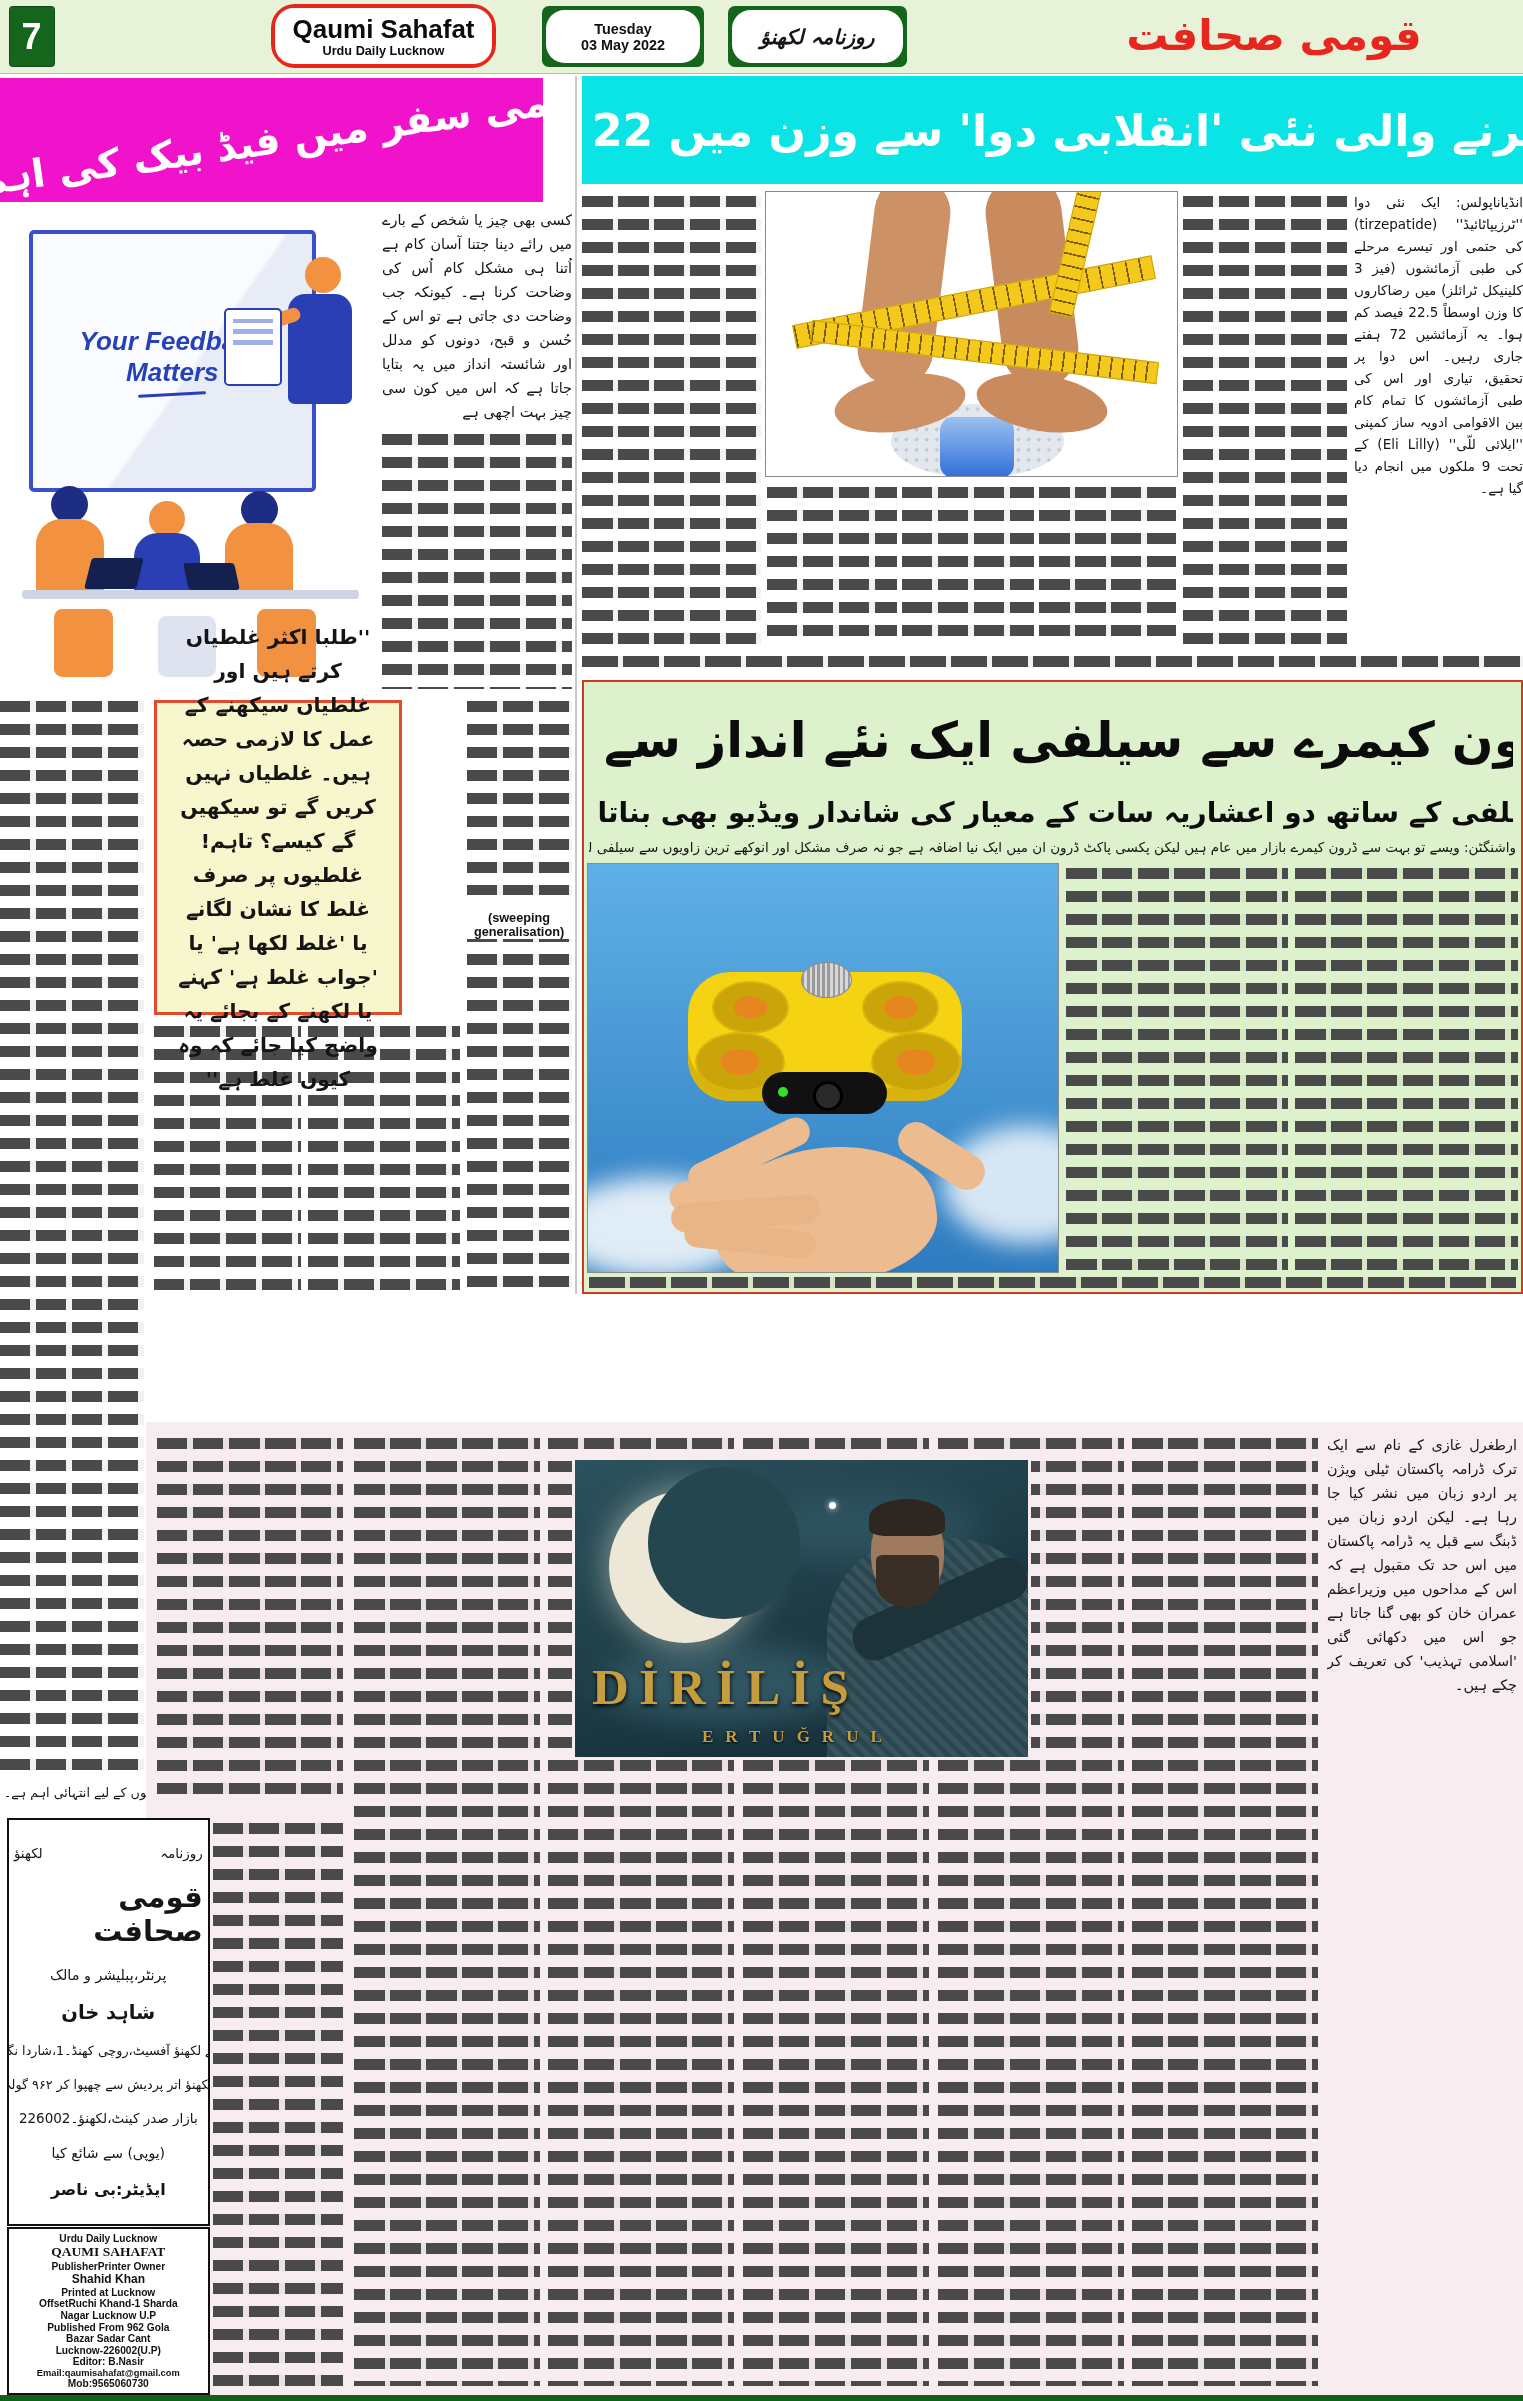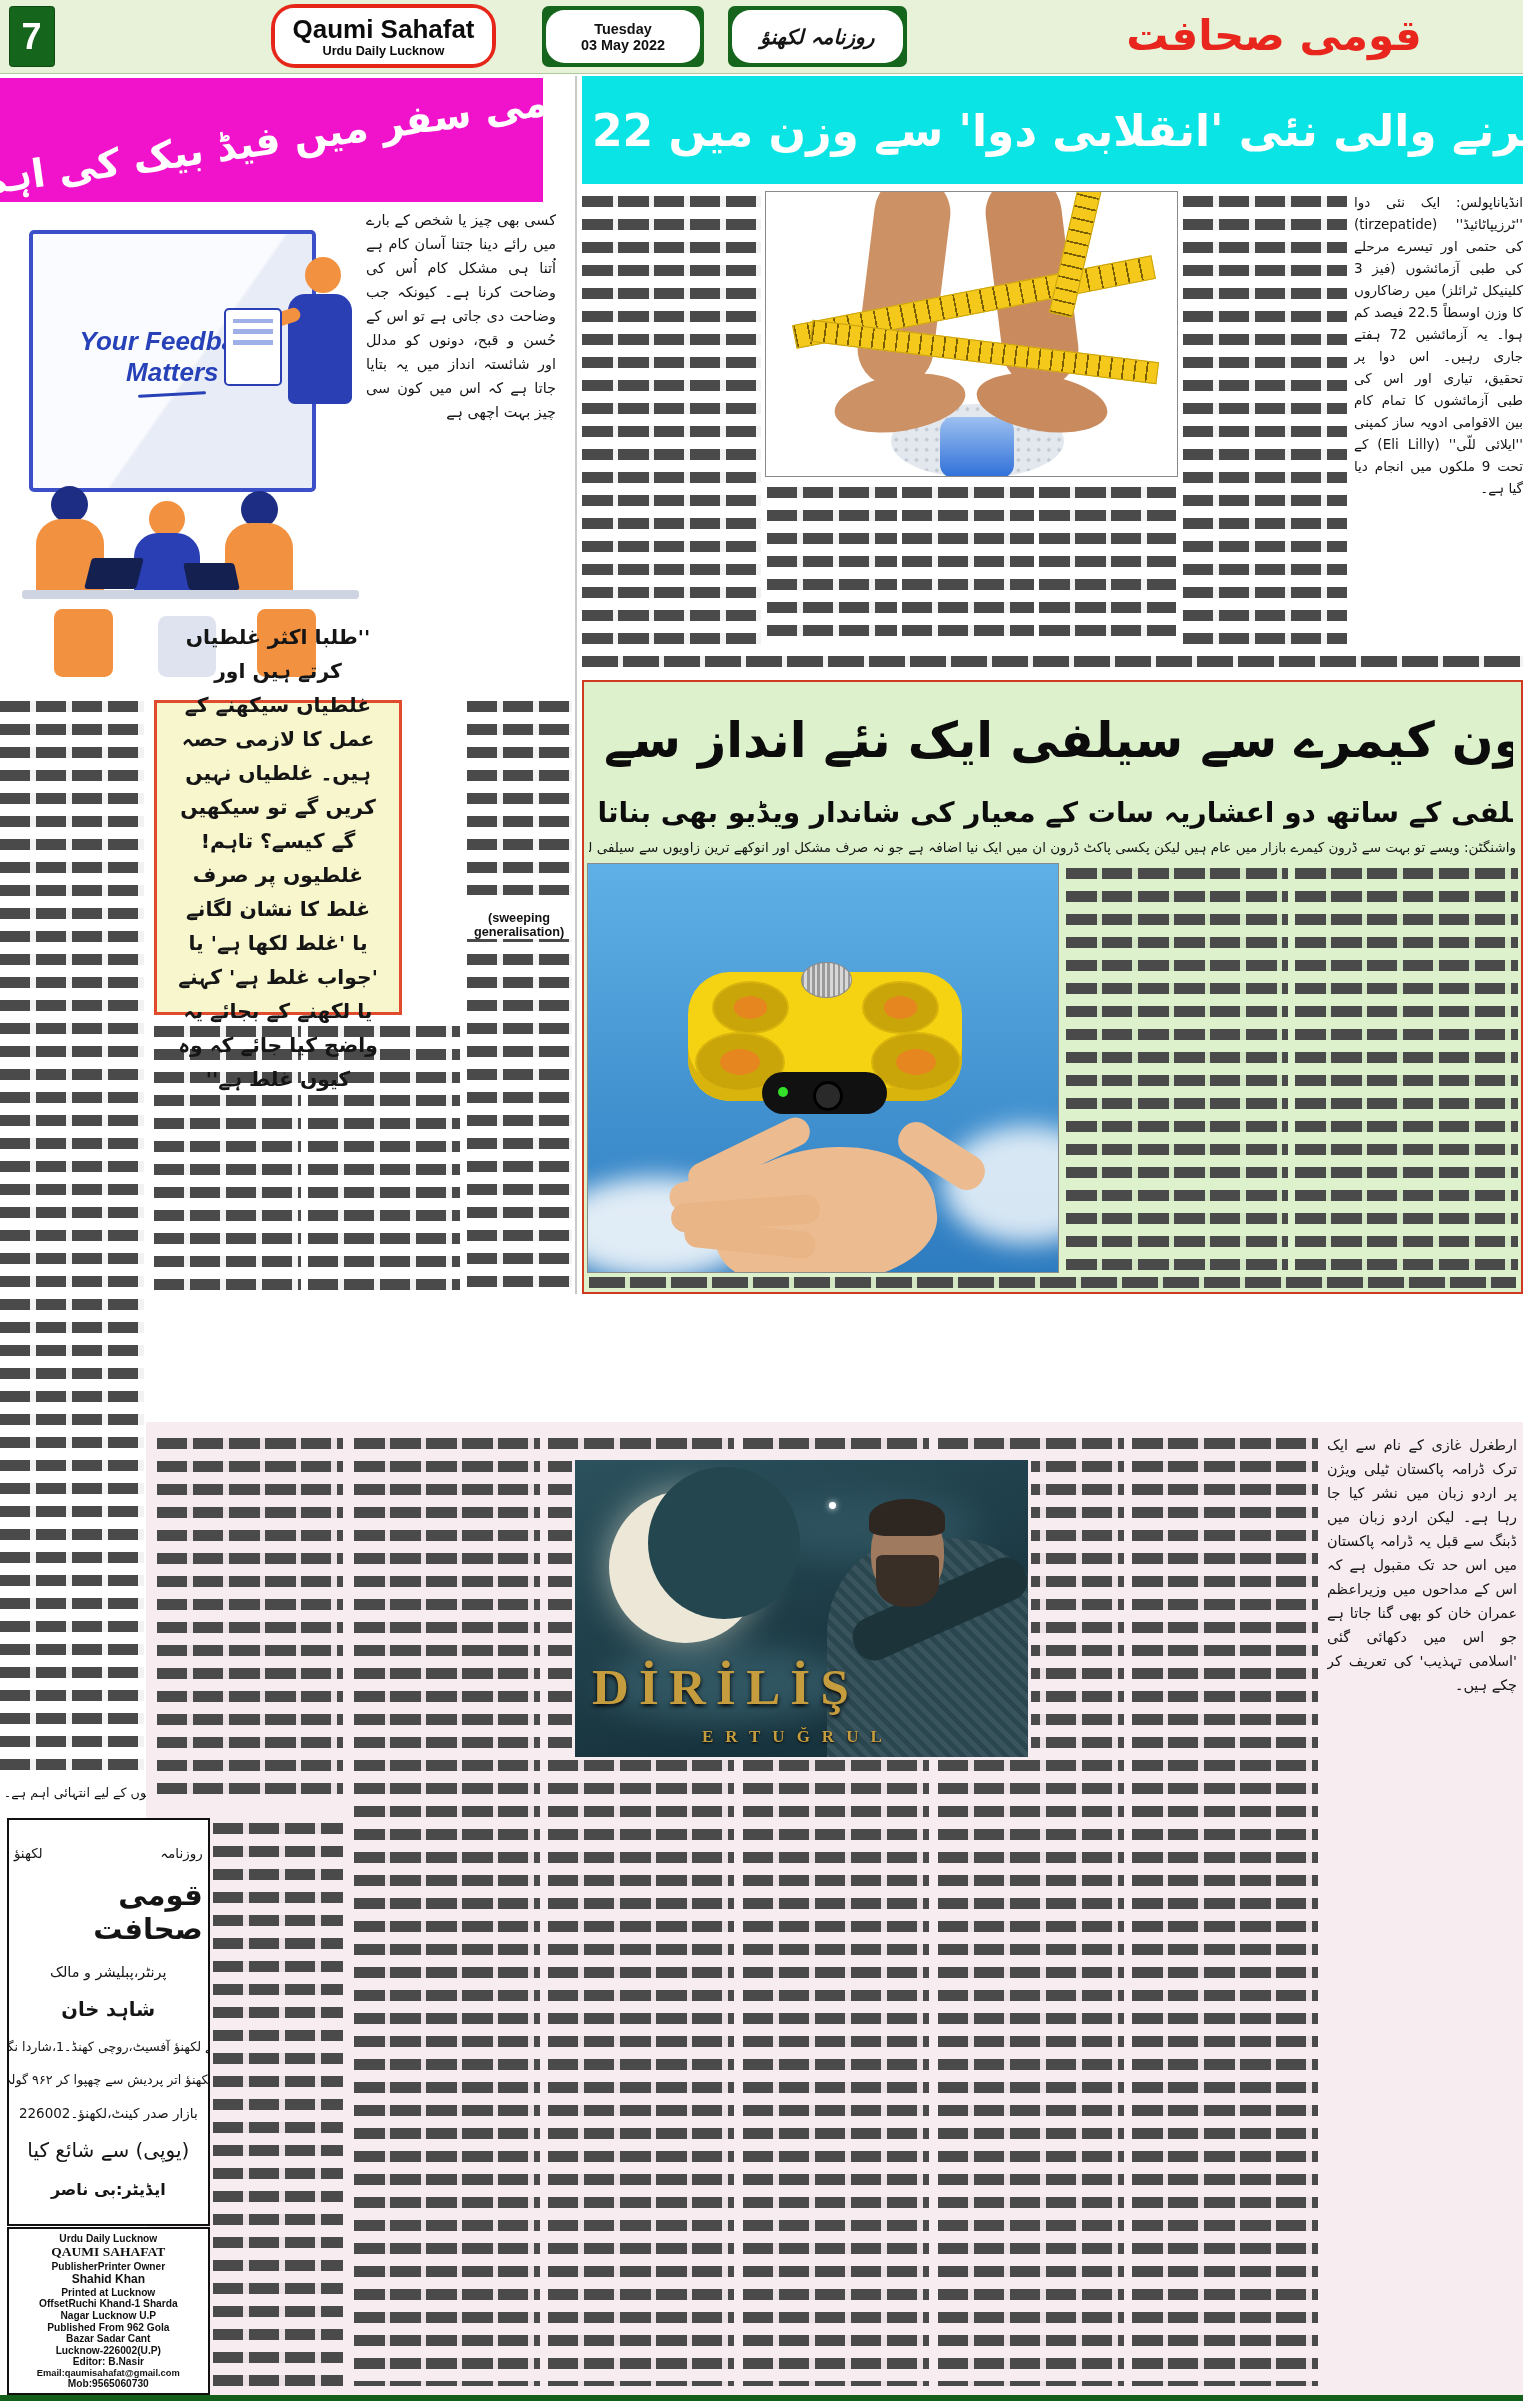--- a/index.html
+++ b/index.html
@@ -80,21 +80,21 @@
     <div class="abs circ" style="left:234px;top:283px;width:37px;height:37px;background:#1d2d84;"></div>
     <div class="abs" style="left:218px;top:315px;width:68px;height:68px;background:#f2913f;border-radius:25.4px 25.4px 0 0;"></div>
     <div class="abs" style="left:81px;top:350px;width:52px;height:30.5px;background:#14204f;transform:skewX(-14deg);border-radius:3.4px;"></div>
     <div class="abs" style="left:179px;top:355px;width:51px;height:27px;background:#14204f;transform:skewX(12deg);border-radius:3.4px;"></div>
     <div class="abs" style="left:15.2px;top:382px;width:337px;height:8.5px;background:#cfd4e2;border-radius:3.4px;"></div>
     <div class="abs" style="left:47px;top:401px;width:59px;height:68px;background:#f2913f;border-radius:8.5px;"></div>
     <div class="abs" style="left:151px;top:408px;width:58px;height:61px;background:#dfe3f0;border-radius:8.5px;"></div>
     <div class="abs" style="left:250px;top:401px;width:59px;height:68px;background:#f2913f;border-radius:8.5px;"></div>
   </div>
 
-  <div class="abs" style="left:366px;top:208px;width:190px;height:481px;display:flex;overflow:hidden;">
+  <div class="abs" style="left:382px;top:208px;width:190px;height:481px;display:flex;flex-direction:column;overflow:hidden;">
     <div class="u" style="font-size:14.4px;line-height:24px;text-align:justify;">کسی بھی چیز یا شخص کے بارے میں رائے دینا جتنا آسان کام ہے اُتنا ہی مشکل کام اُس کی وضاحت کرنا ہے۔ کیونکہ جب وضاحت دی جاتی ہے تو اس کے حُسن و قبح، دونوں کو مدلل اور شائستہ انداز میں یہ بتایا جاتا ہے کہ اس میں کون سی چیز بہت اچھی ہے</div>
     <div class="tx" style="flex:1;margin-top:5.1px;"></div>
   </div>
 
   <div class="abs tx" style="left:0;top:696px;width:144px;height:1084px;"></div>
   <div class="abs tx" style="left:467px;top:696px;width:105px;height:598px;"></div>
   <div class="abs tx" style="left:154px;top:1021px;width:147px;height:272px;"></div>
   <div class="abs tx" style="left:308px;top:1021px;width:152px;height:272px;"></div>
 
   <div class="abs ctr" style="left:465px;top:895px;width:108px;height:44px;background:#ffffff;align-items:flex-end;">
@@ -212,21 +212,21 @@
     <div style="width:100%;display:flex;justify-content:space-between;direction:rtl;">
       <span class="u" style="font-size:13.5px;">روزنامہ</span>
       <span class="u" style="font-size:13.5px;">لکھنؤ</span>
     </div>
     <div class="u" style="font-size:29px;font-weight:800;">قومی صحافت</div>
     <div class="u" style="font-size:14.4px;">پرنٹر،پبلیشر و مالک</div>
     <div class="u" style="font-size:19.5px;font-weight:800;">شاہد خان</div>
     <div class="u" style="font-size:12.7px;white-space:nowrap;">نے لکھنؤ آفسیٹ،روچی کھنڈ۔1،شاردا نگر</div>
     <div class="u" style="font-size:12.7px;white-space:nowrap;">لکھنؤ اتر پردیش سے چھپوا کر ۹۶۲ گولہ</div>
     <div class="u" style="font-size:13.5px;">بازار صدر کینٹ،لکھنؤ۔226002</div>
-    <div class="u" style="font-size:20px;">(یوپی) سے شائع کیا</div>
+    <div class="u" style="font-size:14px;">(یوپی) سے شائع کیا</div>
     <div class="u" style="font-size:16px;font-weight:800;">ایڈیٹر:بی ناصر</div>
   </div>
 
   <div class="abs" style="left:6.8px;top:2227px;width:203px;height:168px;background:#ffffff;border:2.5px solid #111;box-sizing:border-box;
               display:flex;flex-direction:column;align-items:center;justify-content:space-evenly;padding:3.4px 1.7px;overflow:hidden;">
     <div style="font-size:10.2px;font-weight:700;color:#111;">Urdu Daily Lucknow</div>
     <div style="font-family:'Liberation Serif',serif;font-size:13.5px;font-weight:800;color:#111;">QAUMI SAHAFAT</div>
     <div style="font-size:10.2px;font-weight:700;color:#111;">PublisherPrinter Owner</div>
     <div style="font-size:12px;font-weight:800;color:#111;">Shahid Khan</div>
     <div style="font-size:10.2px;font-weight:700;color:#111;">Printed at Lucknow</div>

